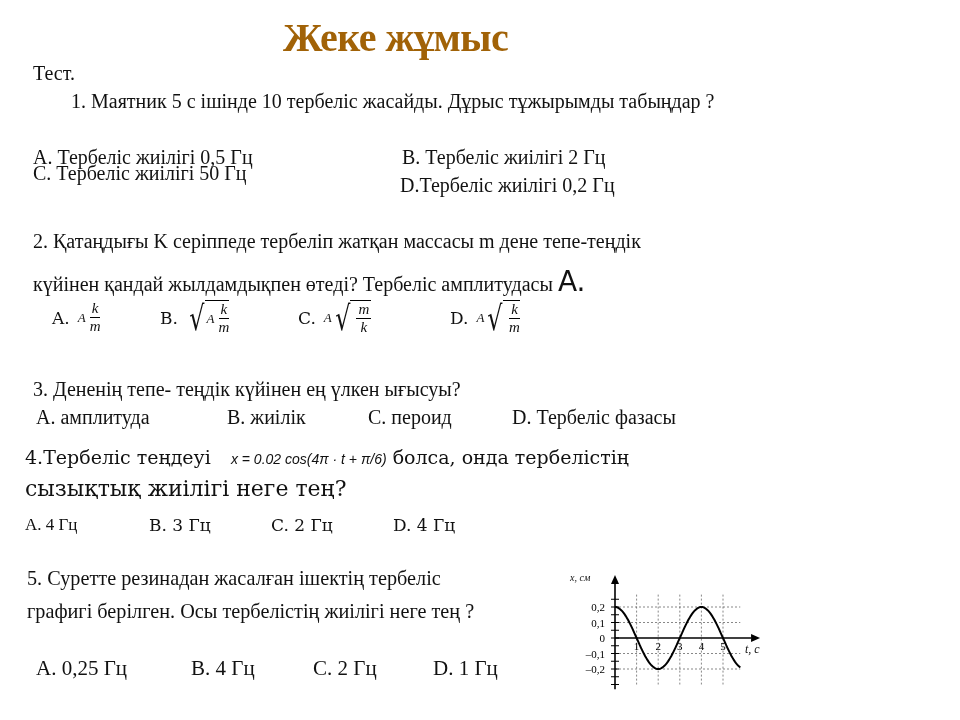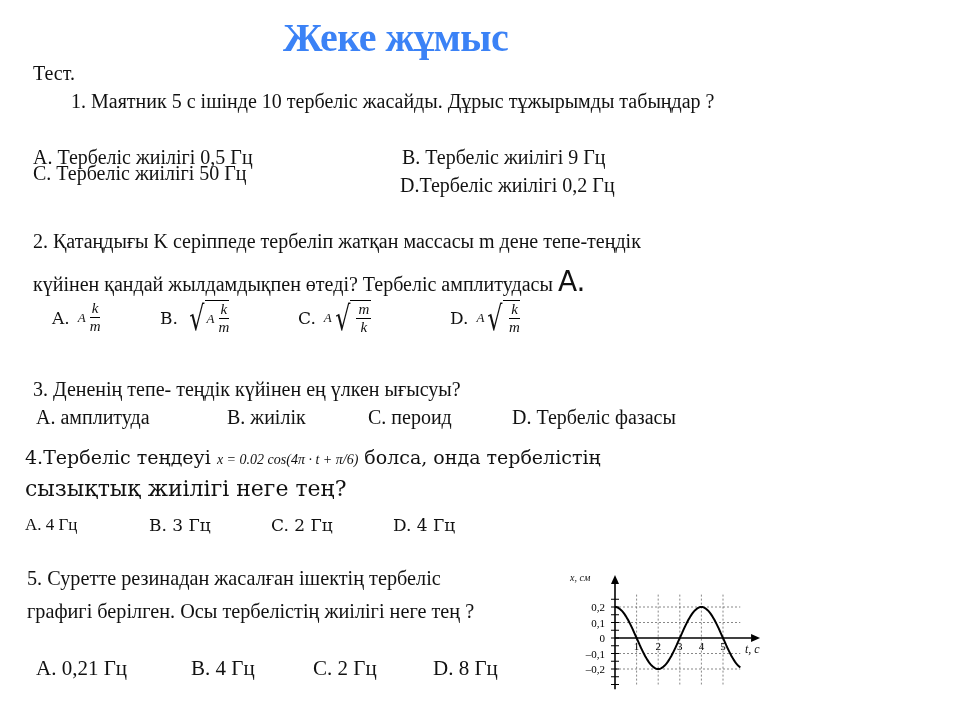--- a/index.html
+++ b/index.html
@@ -1,47 +1,47 @@
 <!DOCTYPE html>
 <html><head>
 <meta charset="utf-8">
 <style>
   html, body { margin:0; padding:0; }
   body {
     width:960px; height:720px; background:#ffffff; position:relative; overflow:hidden;
     font-family:"Liberation Serif", serif; color:#111;
   }
   .abs { position:absolute; white-space:nowrap; }
-  .title { left:283px; top:14px; font-size:40px; font-weight:bold; font-family:"Liberation Serif", serif; letter-spacing:-0.5px; color:#3b82f6; }
+  .title { left:283px; top:14px; font-size:40px; font-weight:bold; font-family:"Liberation Serif", serif; letter-spacing:-0.5px; color:#a16207; }
   .t20 { font-size:20px; }
   .t21 { font-size:21px; }
   .t22 { font-size:22px; }
   .serifwide { font-family:"DejaVu Serif", serif; }
   .bigA { font-size:28px; font-family:"DejaVu Sans", sans-serif; }
   .formula { font-family:"Liberation Serif", serif; font-style:italic; font-size:13px; display:inline-flex; align-items:center; }
   .frac { display:inline-flex; flex-direction:column; align-items:center; margin-left:4px; font-size:15px; }
   .frac .num { border-bottom:1px solid #000; padding:0 2px; line-height:17px; }
   .frac .den { line-height:17px; }
   .sqrt { display:inline-flex; align-items:center; }
   .sqrt .rad { font-style:normal; font-size:34px; line-height:34px; font-family:"DejaVu Serif", serif; transform:scaleX(0.7); margin-right:-3px; }
   .sqrt .under { border-top:1px solid #000; display:inline-flex; align-items:center; padding-left:2px; }
   .optlab { font-family:"DejaVu Serif", serif; font-size:17px; font-style:normal; margin-right:8px; }
-  .eq { font-family:Liberation Serif, serif; font-style:italic; font-size:14px; }
+  .eq { font-family:Liberation Sans, sans-serif; font-style:italic; font-size:14px;margin-left:14px; }
 </style>
 </head>
 <body>
 
 <div class="abs title">Жеке жұмыс</div>
 
 <div class="abs t20" style="left:33px;top:62px;">Тест.</div>
 
 <div>
   <div class="abs t20" style="left:33px;top:90px;margin-left:38px;">1. Маятник 5 с ішінде 10 тербеліс жасайды. Дұрыс тұжырымды табыңдар ?</div>
   <div class="abs t20" style="left:33px;top:146px;">A. Тербеліс жиілігі 0,5 Гц</div>
-  <div class="abs t20" style="left:402px;top:146px;">B. Тербеліс жиілігі 9 Гц</div>
+  <div class="abs t20" style="left:402px;top:146px;">B. Тербеліс жиілігі 2 Гц</div>
   <div class="abs t20" style="left:33px;top:162px;">C. Тербеліс жиілігі 50 Гц</div>
   <div class="abs t20" style="left:400px;top:174px;">D.Тербеліс жиілігі 0,2 Гц</div>
 </div>
 
 <div>
   <div class="abs t20" style="left:33px;top:230px;">2. Қатаңдығы K серіппеде тербеліп жатқан массасы m дене тепе-теңдік</div>
   <div class="abs t20" style="left:33px;top:265px;">
     <span>күйінен қандай жылдамдықпен өтеді? Тербеліс амплитудасы </span><span class="bigA">A.</span>
   </div>
 
@@ -112,24 +112,24 @@
   <div class="abs serifwide" style="left:25px;top:476px;font-size:22px;">сызықтық жиілігі неге тең?</div>
   <div class="abs serifwide" style="left:25px;top:515px;font-size:17px;font-family:Liberation Serif, serif;">A. 4 Гц</div>
   <div class="abs serifwide" style="left:149px;top:515px;font-size:17px;">B. 3 Гц</div>
   <div class="abs serifwide" style="left:271px;top:515px;font-size:17px;">C. 2 Гц</div>
   <div class="abs serifwide" style="left:393px;top:515px;font-size:17px;">D. 4 Гц</div>
 </div>
 
 <div>
   <div class="abs t22" style="left:27px;top:565px;transform:scaleX(0.92);transform-origin:left top;">5. Суретте резинадан жасалған ішектің тербеліс</div>
   <div class="abs t22" style="left:27px;top:598px;transform:scaleX(0.92);transform-origin:left top;">графигі берілген. Осы тербелістің жиілігі неге тең ?</div>
-  <div class="abs t21" style="left:36px;top:656px;">A. 0,21 Гц</div>
+  <div class="abs t21" style="left:36px;top:656px;">A. 0,25 Гц</div>
   <div class="abs t21" style="left:191px;top:656px;">B. 4 Гц</div>
   <div class="abs t21" style="left:313px;top:656px;">C. 2 Гц</div>
-  <div class="abs t21" style="left:433px;top:656px;">D. 8 Гц</div>
+  <div class="abs t21" style="left:433px;top:656px;">D. 1 Гц</div>
 </div>
 
 <div class="abs" style="left:560px;top:570px;width:220px;height:140px;">
   <svg id="chart" width="220" height="140" viewBox="0 0 220 140" xmlns="http://www.w3.org/2000/svg">
       <line x1="55" y1="37" x2="180.28" y2="37" stroke="#555" stroke-width="0.7" stroke-dasharray="2,2"></line>
       <line x1="55" y1="52.5" x2="180.28" y2="52.5" stroke="#555" stroke-width="0.7" stroke-dasharray="2,2"></line>
       <line x1="55" y1="83.5" x2="180.28" y2="83.5" stroke="#555" stroke-width="0.7" stroke-dasharray="2,2"></line>
       <line x1="55" y1="99" x2="180.28" y2="99" stroke="#555" stroke-width="0.7" stroke-dasharray="2,2"></line>
       <line x1="76.6" y1="24.599999999999994" x2="76.6" y2="114.5" stroke="#555" stroke-width="0.7" stroke-dasharray="2,2"></line>
       <line x1="98.2" y1="24.599999999999994" x2="98.2" y2="114.5" stroke="#555" stroke-width="0.7" stroke-dasharray="2,2"></line>

